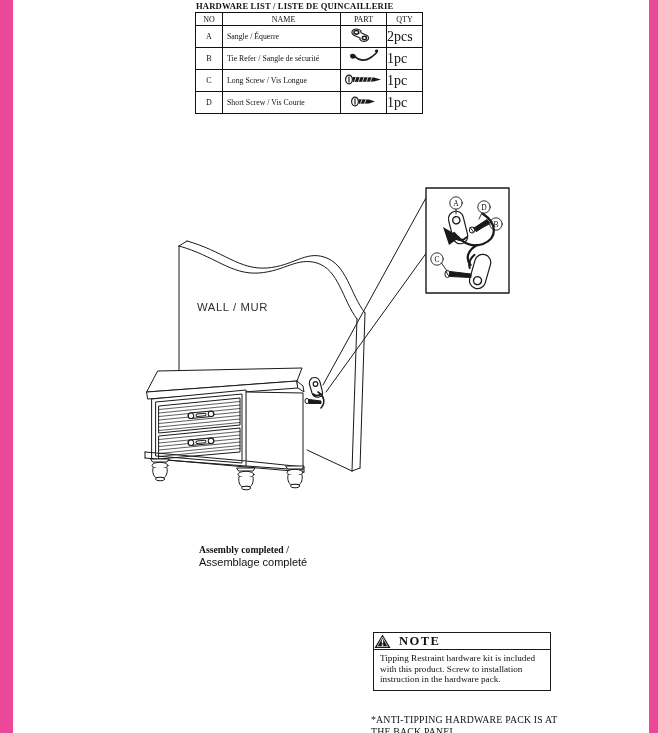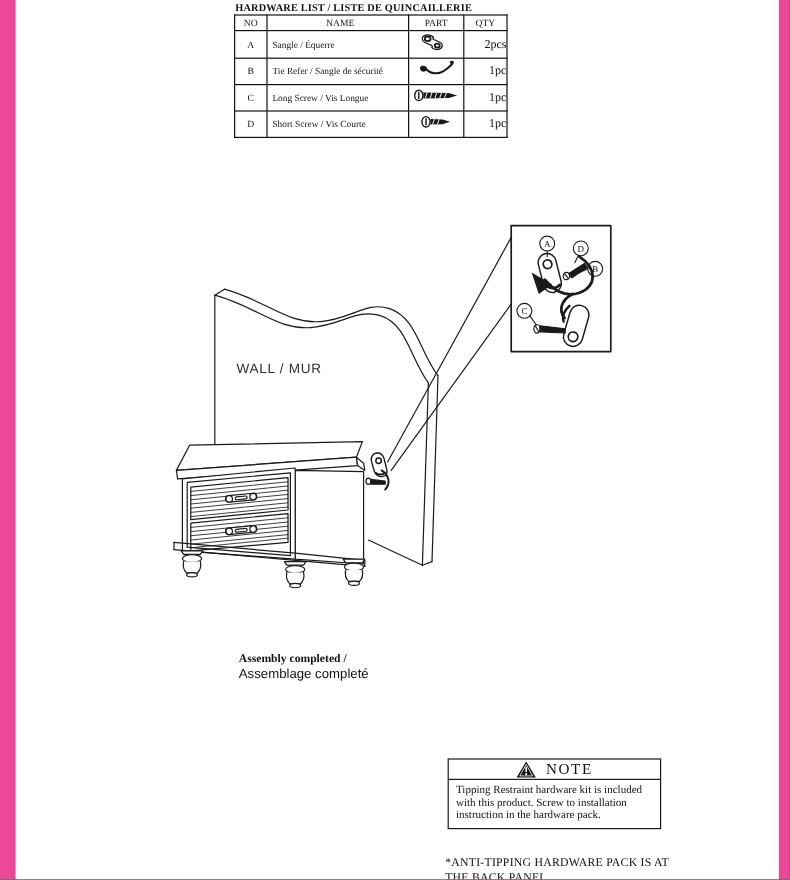--- a/index.html
+++ b/index.html
@@ -13,33 +13,33 @@
   
   .hw-title { position:absolute; left:196px; top:1px; font-size:8.6px; font-weight:bold; letter-spacing:.15px; white-space:nowrap; }
   .hw-table { position:absolute; left:195px; top:12px; border-collapse:collapse; border:1.5px solid #111; background:#fff; }
   .hw-table th, .hw-table td { border:1px solid #111; padding:0; }
   .hw-table th { height:13px; font-weight:normal; font-size:8px; text-align:center; }
   .hw-table td { height:22px; }
   .c-no  { width:27px;  text-align:center; font-size:8px; }
   .c-name{ width:118px; font-size:7.8px; padding-left:4px !important; text-align:left; }
   .c-part{ width:46px;  text-align:center; vertical-align:middle; }
   .c-part span { display:inline-block; line-height:0; }
-  .c-qty { width:36px;  text-align:right; font-size:10px; }
+  .c-qty { width:36px;  text-align:left; font-size:14px; }
 
   
   .diagram { position:absolute; left:130px; top:165px; }
 
   
   .caption { position:absolute; left:199px; top:500px;margin-top:44px; }
   .caption-en { font-size:9.7px; font-weight:bold; }
   .caption-fr { font-family:"Liberation Sans", sans-serif; font-size:11px; margin-top:1px; }
 
   
   .note-box { position:absolute; left:373px; top:632px; width:178px; border:1.3px solid #1a1a1a; background:#fff; }
-  .note-head { display:flex; align-items:center; justify-content:center; gap:8px; height:17px; border-bottom:1.3px solid #1a1a1a; }
+  .note-head { display:flex; align-items:center; gap:8px; height:17px; border-bottom:1.3px solid #1a1a1a;font-weight:bold; }
   .note-head svg { display:block; }
   .note-title { font-size:12.6px; letter-spacing:1.4px; }
   .note-body { padding:3px 4px 5px 6px; font-size:9.2px; line-height:10.7px; }
 
   
   .footnote { position:absolute; left:371px; top:690px; font-size:9.8px; line-height:11.6px; letter-spacing:.2px;margin-top:24px; }
 
   svg text { user-select:none; }
 </style>
 </head>

